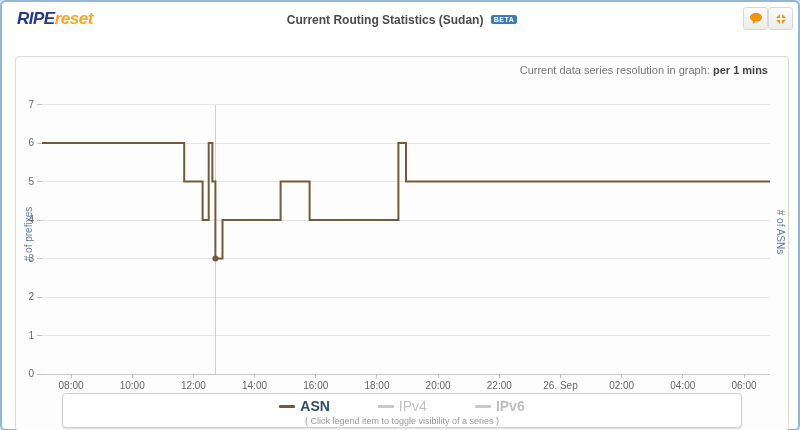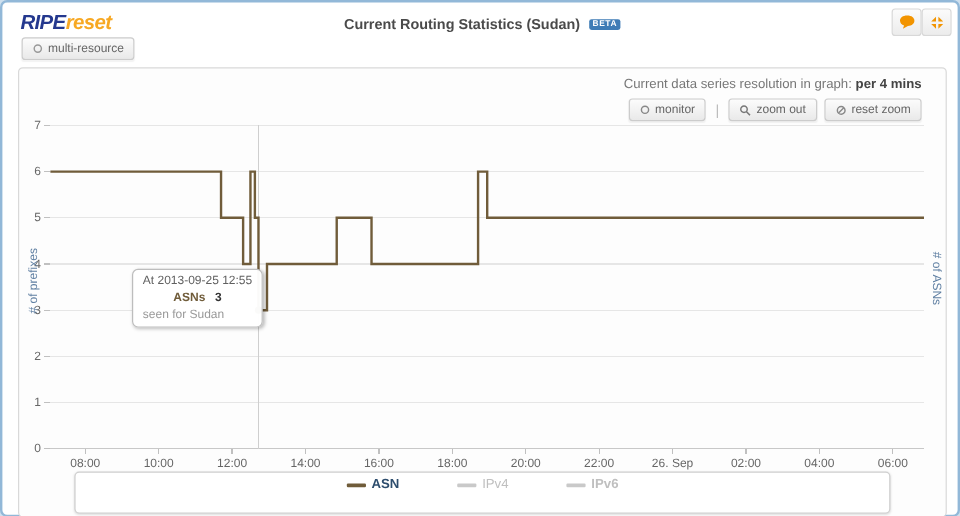--- a/index.html
+++ b/index.html
@@ -43,21 +43,21 @@
     padding:4px 8px;font-size:10px;color:#606060;}
   .tooltip .row2{text-align:center;margin:3px 0;}
   .tooltip .sname{font-weight:bold;color:#705c3a;}
   .tooltip .sval{font-weight:bold;color:#333;margin-left:8px;}
   .tooltip .note{color:#999;}
   
   .legend-box{position:absolute;left:60px;top:391px;width:678px;height:33px;z-index:4;
     border:1px solid #cfcfcf;border-radius:4px;background:#fff;
     box-shadow:0 1px 2px rgba(0,0,0,0.12);}
   .legend-items{display:flex;justify-content:center;align-items:center;gap:48px;
-    margin-top:4px;font-size:11px;}
+    margin-top:4px;font-size:14px;}
   .legend-item{display:inline-flex;align-items:center;gap:5px;cursor:pointer;}
   .legend-dash{display:inline-block;width:16px;height:3px;border-radius:1px;}
   .legend-hint{text-align:center;font-size:9px;color:#999;margin-top:2px;}
 </style>
 </head>
 <body>
 
 <div class="frame">
 
   <div class="logo">
@@ -76,57 +76,28 @@
   </div>
   <div class="icon-btn" style="left:766px;top:5px;">
     <svg width="14" height="14" viewBox="0 0 14 14">
       <polygon points="2,6 6,2 6,6" fill="#f29400"></polygon>
       <polygon points="8,2 12,6 8,6" fill="#f29400"></polygon>
       <polygon points="2,8 6,8 6,12" fill="#f29400"></polygon>
       <polygon points="8,8 12,8 8,12" fill="#f29400"></polygon>
     </svg>
   </div>
 
-  <div class="btn multi">
-    <svg width="9" height="9" viewBox="0 0 9 9">
-      <circle cx="4.5" cy="4.5" r="3" fill="none" stroke="#999" stroke-width="1.2"></circle>
-    </svg>
-    <span>multi-resource</span>
-  </div>
 
   <div class="panel"></div>
 
   <div class="res-line">
     <span>Current data series resolution in graph:</span>
-    <b>per 4 mins</b>
+    <b>per 1 mins</b>
   </div>
 
-  <div class="ctrl-row">
-    <div class="btn">
-      <svg width="9" height="9" viewBox="0 0 9 9">
-        <circle cx="4.5" cy="4.5" r="3" fill="none" stroke="#888" stroke-width="1.2"></circle>
-      </svg>
-      <span>monitor</span>
-    </div>
-    <span class="sep">|</span>
-    <div class="btn">
-      <svg width="10" height="10" viewBox="0 0 10 10">
-        <circle cx="4" cy="4" r="2.7" fill="none" stroke="#777" stroke-width="1.2"></circle>
-        <line x1="6.1" y1="6.1" x2="9" y2="9" stroke="#777" stroke-width="1.3"></line>
-      </svg>
-      <span>zoom out</span>
-    </div>
-    <div class="btn">
-      <svg width="10" height="10" viewBox="0 0 10 10">
-        <circle cx="5" cy="5" r="3.2" fill="none" stroke="#888" stroke-width="1.2"></circle>
-        <line x1="2.8" y1="7.2" x2="7.2" y2="2.8" stroke="#888" stroke-width="1.2"></line>
-      </svg>
-      <span>reset zoom</span>
-    </div>
-  </div>
 
   <svg id="chart-svg">
       <line x1="40" x2="768" y1="372" y2="372" stroke="#c8c8c8" stroke-width="1" shape-rendering="crispEdges"></line>
       <line x1="35" x2="40" y1="372" y2="372" stroke="#c0c0c0" shape-rendering="crispEdges"></line>
       <text x="32" y="375" text-anchor="end" fill="#666" font-size="10">0</text>
       <line x1="40" x2="768" y1="333.5" y2="333.5" stroke="#e6e6e6" stroke-width="1" shape-rendering="crispEdges"></line>
       <line x1="35" x2="40" y1="333.5" y2="333.5" stroke="#c0c0c0" shape-rendering="crispEdges"></line>
       <text x="32" y="336.5" text-anchor="end" fill="#666" font-size="10">1</text>
       <line x1="40" x2="768" y1="295" y2="295" stroke="#e6e6e6" stroke-width="1" shape-rendering="crispEdges"></line>
       <line x1="35" x2="40" y1="295" y2="295" stroke="#c0c0c0" shape-rendering="crispEdges"></line>
@@ -170,38 +141,32 @@
       <text x="680.8235294117646" y="387" text-anchor="middle" fill="#666" font-size="10">04:00</text>
       <line x1="741.9999999999999" x2="741.9999999999999" y1="372" y2="376" stroke="#c0c0c0" shape-rendering="crispEdges"></line>
       <text x="741.9999999999999" y="387" text-anchor="middle" fill="#666" font-size="10">06:00</text>
       <line x1="213.43529411764706" x2="213.43529411764706" y1="102.5" y2="372" stroke="#cfcfcf" shape-rendering="crispEdges"></line>
       <path d="M40.0 141.0 H182.2 V179.5 H200.6 V218.0 H206.7 V141.0 H210.4 V179.5 H213.4 V256.5 H220.5 V218.0 H278.6 V179.5 H307.6 V218.0 H396.4 V141.0 H404.0 V179.5 H768.0 V179.5" fill="none" stroke="#705c3a" stroke-width="2"></path>
       <circle cx="213.43529411764706" cy="256.5" r="3" fill="#705c3a"></circle>
     </svg>
   <div class="y-title left"># of prefixes</div>
   <div class="y-title right"># of ASNs</div>
 
-  <div class="tooltip">
-    <div>At 2013-09-25 12:55</div>
-    <div class="row2">
-      <span class="sname">ASNs</span><span class="sval">3</span>
-    </div>
-    <div class="note">seen for Sudan</div>
-  </div>
 
   <div class="legend-box">
     <div class="legend-items">
         <span class="legend-item">
           <span class="legend-dash" style="background: rgb(112, 92, 58);"></span>
           <span style="color: rgb(45, 77, 109); font-weight: bold;">ASN</span>
         </span>
         <span class="legend-item">
           <span class="legend-dash" style="background: rgb(201, 201, 201);"></span>
           <span style="color: rgb(191, 191, 191);">IPv4</span>
         </span>
         <span class="legend-item">
           <span class="legend-dash" style="background: rgb(201, 201, 201);"></span>
           <span style="color: rgb(191, 191, 191); font-weight: bold;">IPv6</span>
         </span>
       </div>
+    <div class="legend-hint">( Click legend item to toggle visibility of a series )</div>
   </div>
 
 </div>
 
 </body></html>

